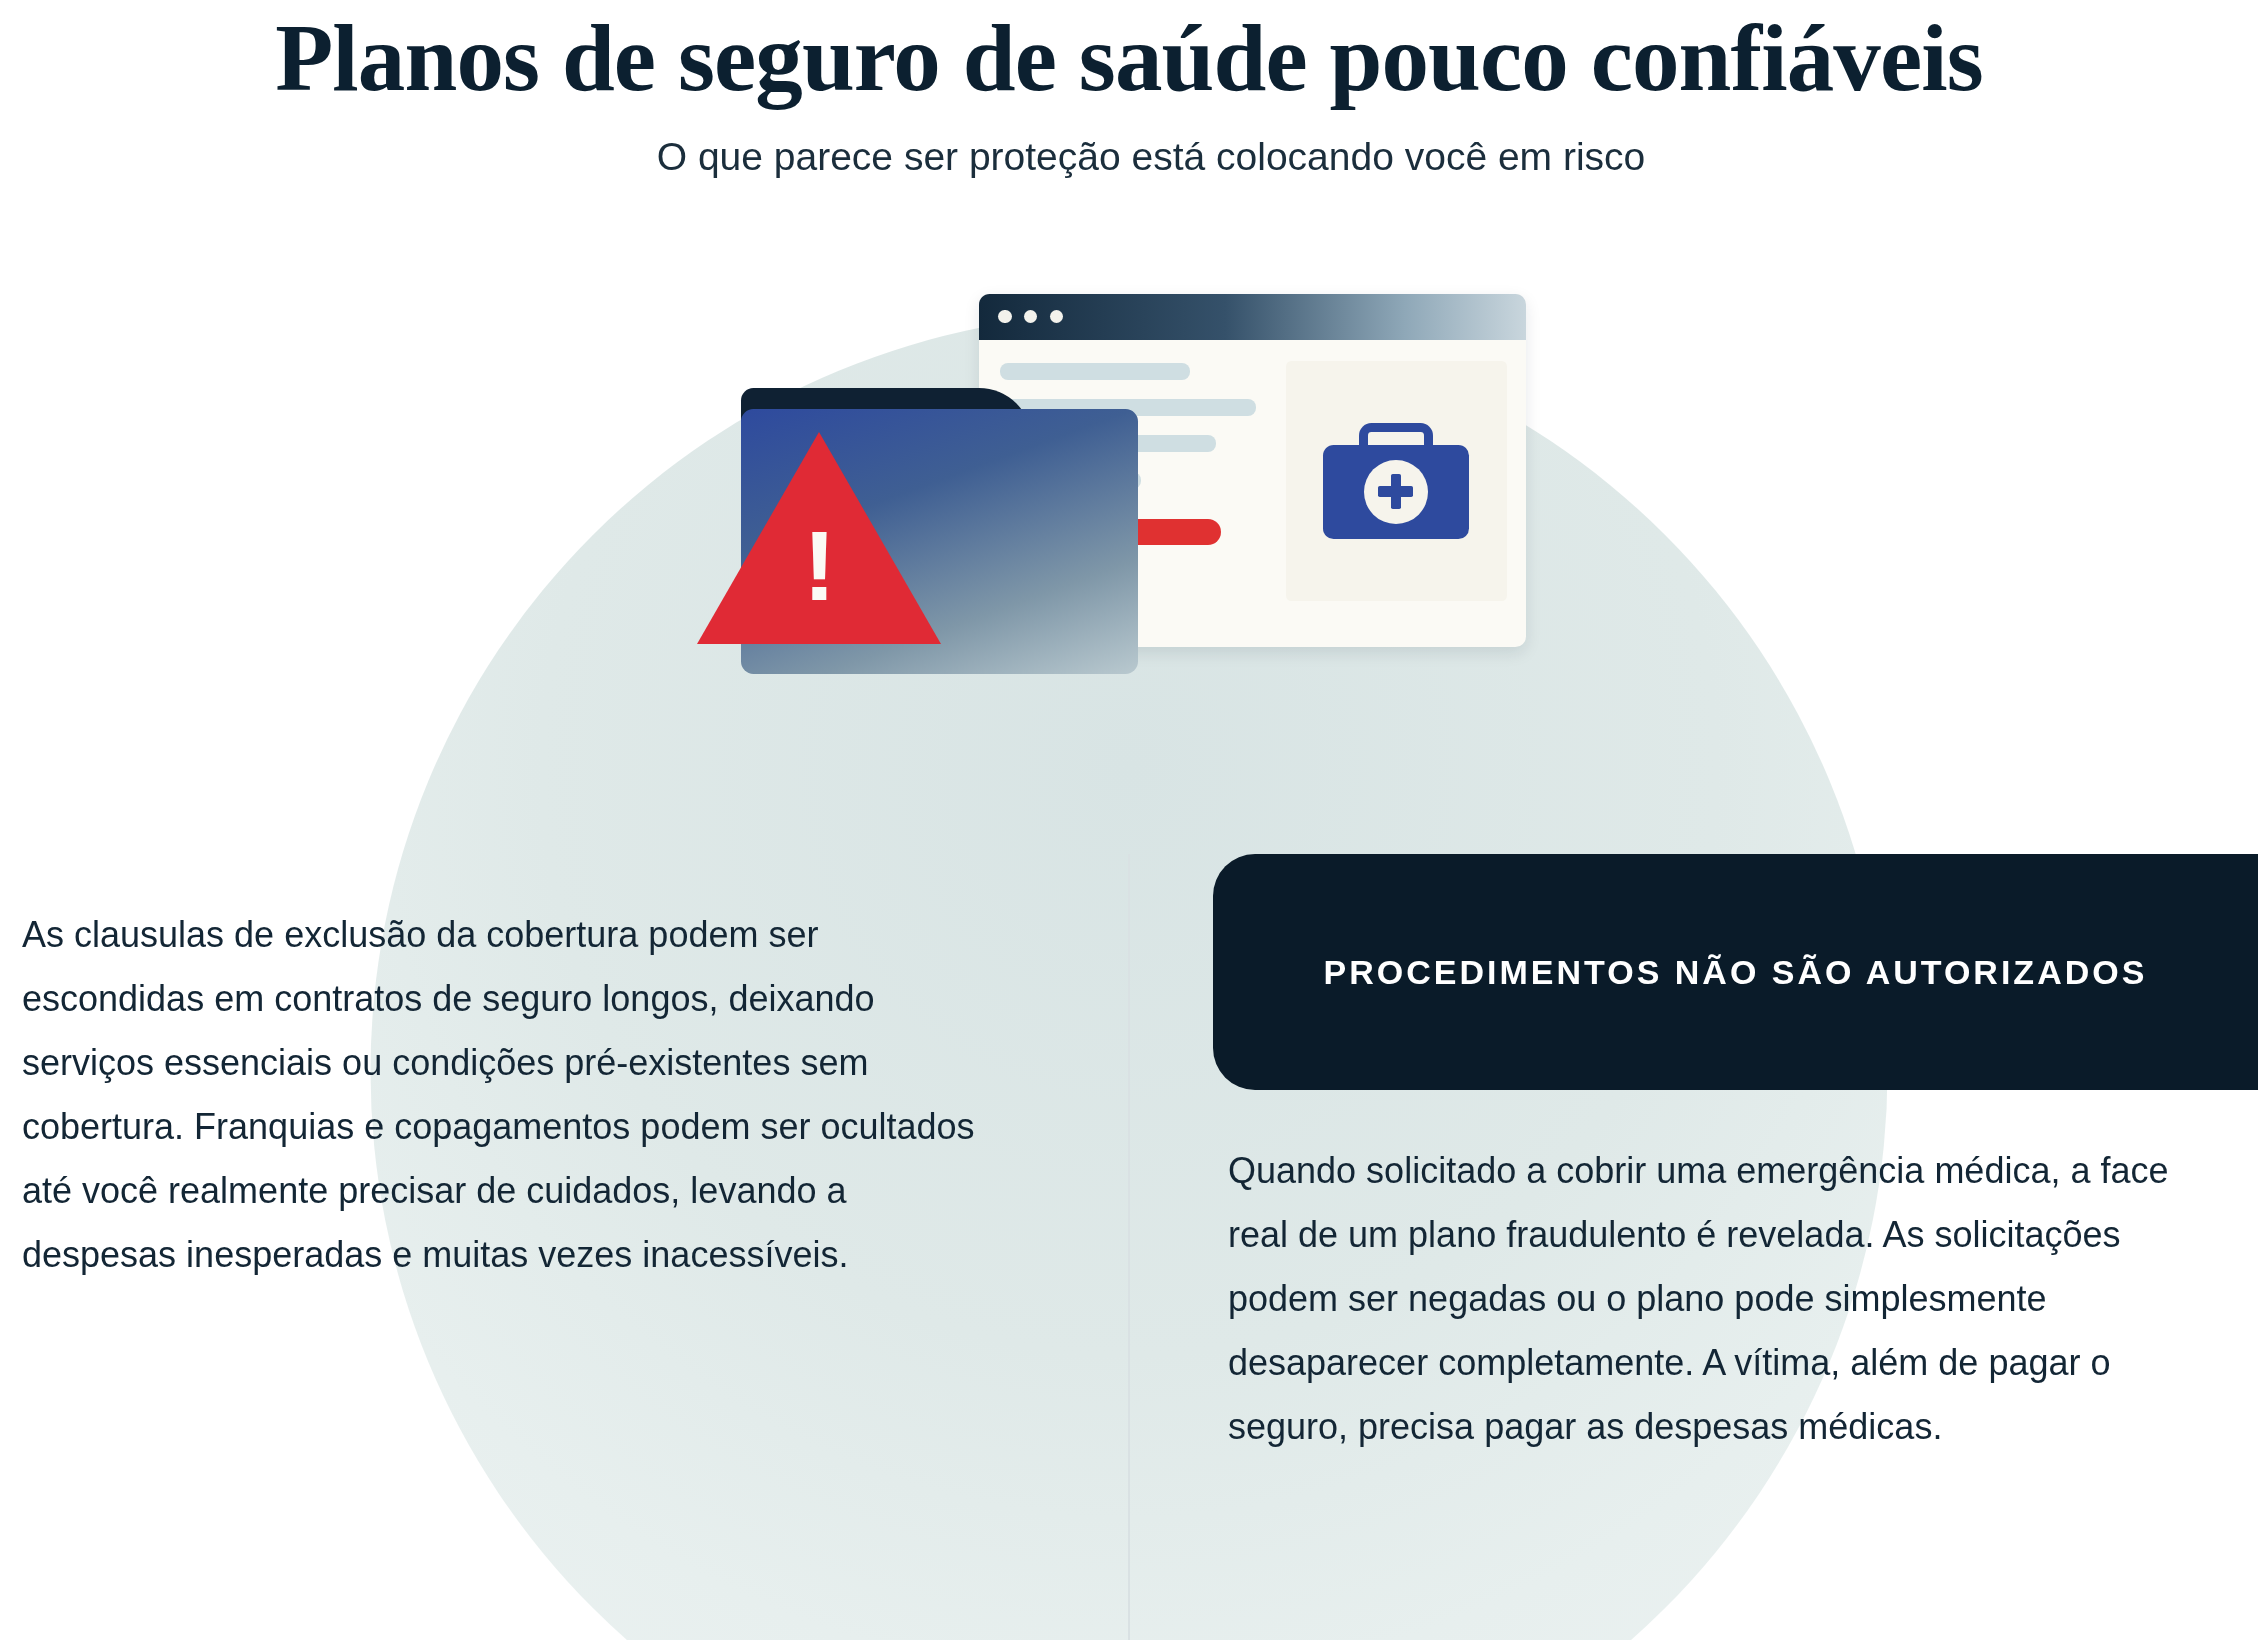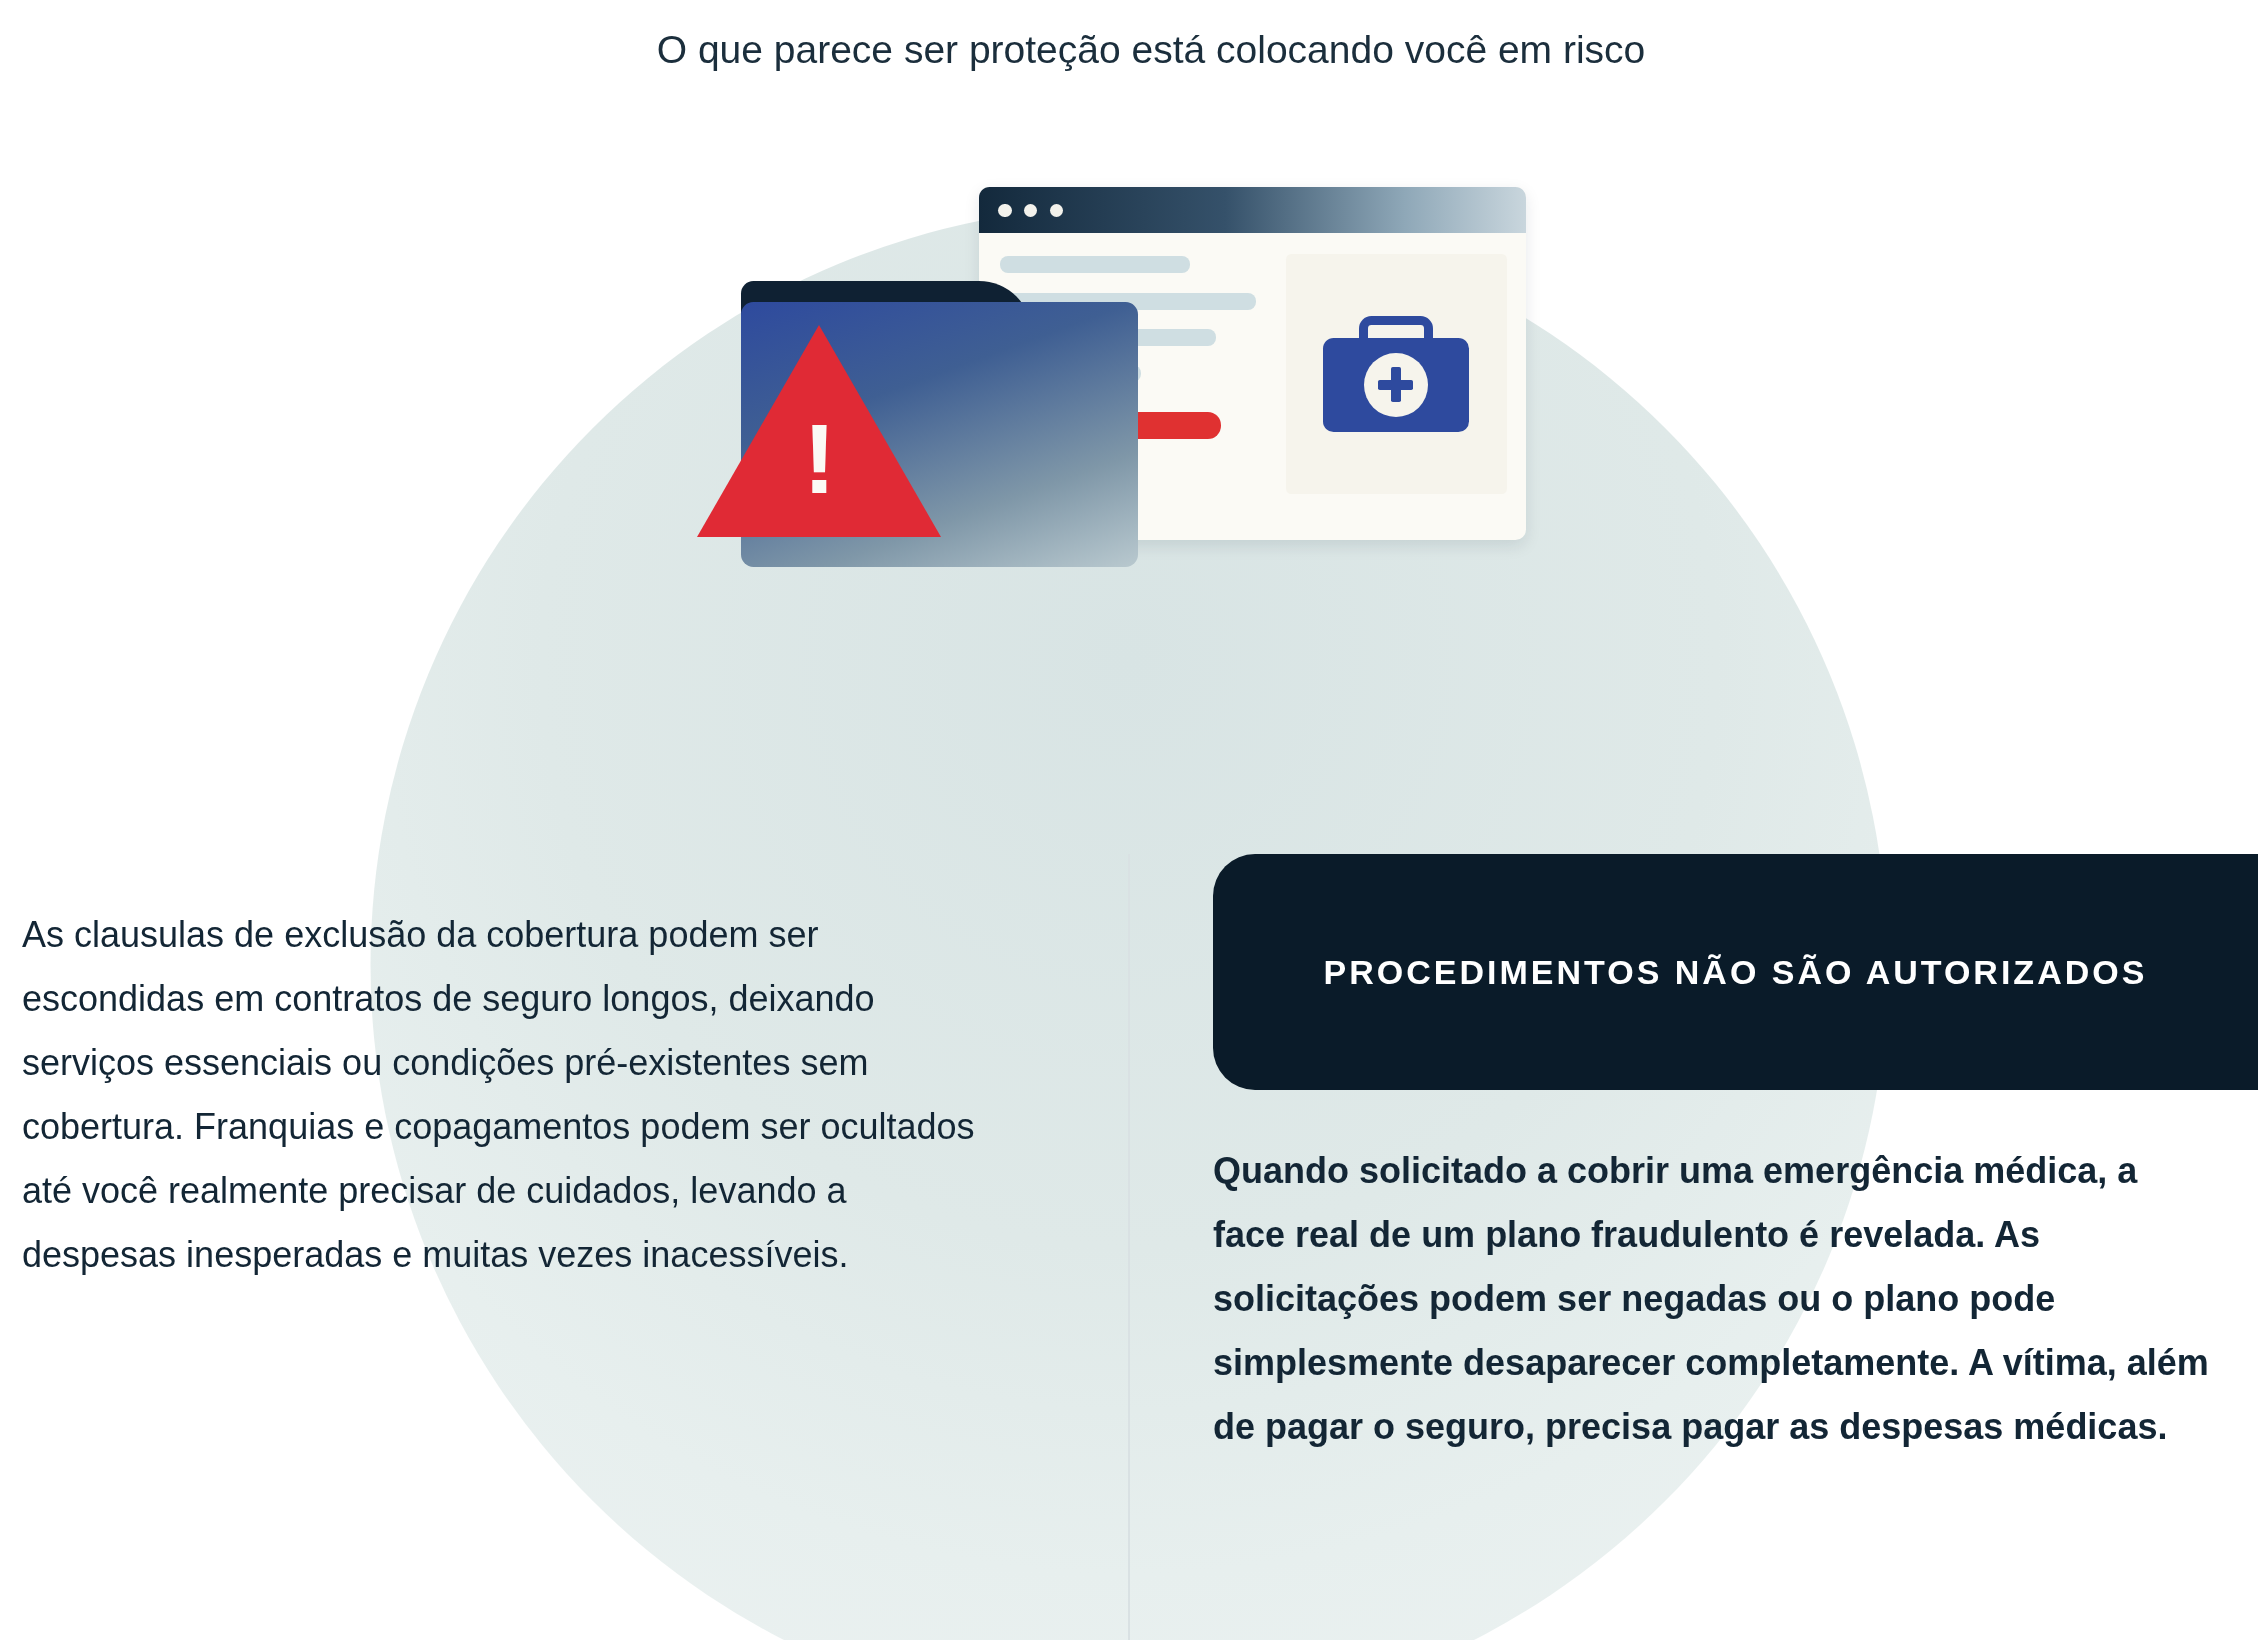--- a/index.html
+++ b/index.html
@@ -270,26 +270,27 @@
     border-radius: 42px 0 0 42px;
   }
 
   .body-text {
     font-size: 36px;
     line-height: 1.78;
     color: #132635;
     margin-top: 49px;
   }
   .body-left { width: 984px; margin-left: 22px; }
-  .body-right { width: 997px; margin-left: 0; font-weight: bold; }
+  .body-right { width: 997px; margin-left: 15px; }
 </style>
 </head>
 <body>
 
 <div class="header">
+  <h1 class="main-title">Planos de seguro de saúde pouco confiáveis</h1>
   <p class="subtitle">O que parece ser proteção está colocando você em risco</p>
 </div>
 
 <div class="illustration">
   <div class="arc"></div>
   <div class="illus-inner">
 
     <div class="browser">
       <div class="browser-bar">
         <span class="dot"></span>

